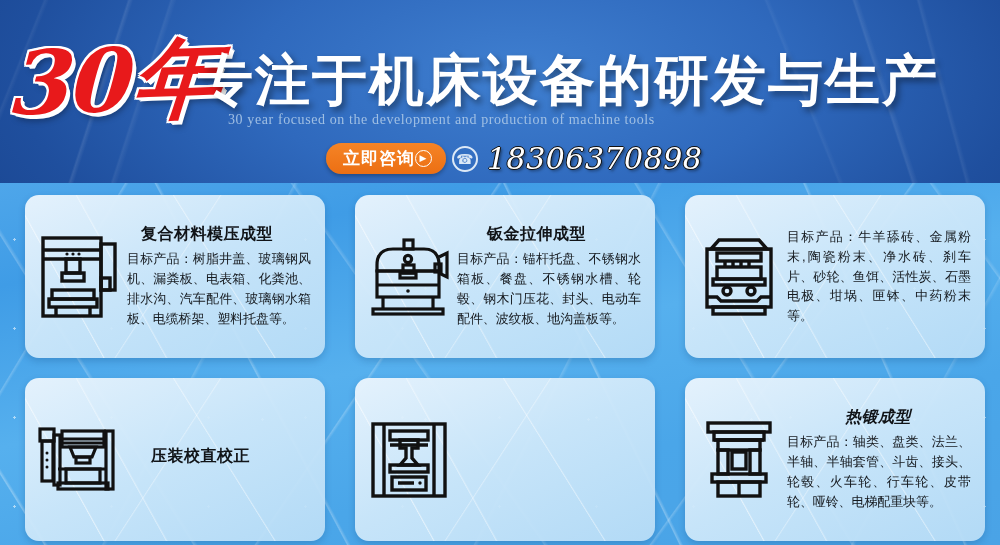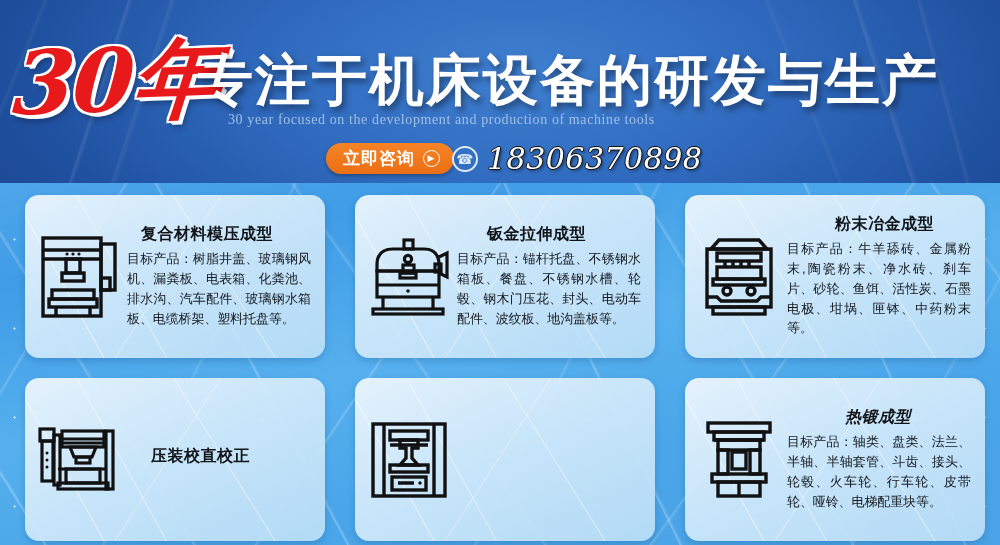--- a/index.html
+++ b/index.html
@@ -87,21 +87,21 @@
     height: 31px;
     padding: 0 14px 0 17px;
     border-radius: 16px;
     background: linear-gradient(180deg, #f58426 0%, #ec6f13 100%);
     color: #fff;
     font-size: 17px;
     font-weight: bold;
     letter-spacing: 1px;
     display: flex;
     align-items: center;
-    gap: 8px;
+    gap: 0;
     box-shadow: 0 2px 4px rgba(0,0,0,.3);
     cursor: pointer;
     white-space: nowrap;
   }
   #cta .arrow-circ {
     width: 17px; height: 17px;
     border: 1.6px solid #fff;
     border-radius: 50%;
     display: flex; align-items: center; justify-content: center;
     font-size: 9px; line-height: 1;
@@ -341,21 +341,20 @@
             <line x1="48" y1="26" x2="48" y2="32"></line>
             <rect x="16" y="32" width="44" height="12"></rect>
             <rect x="12" y="44" width="52" height="6"></rect>
             <circle cx="26" cy="56" r="4"></circle>
             <circle cx="50" cy="56" r="4"></circle>
             <path d="M6 62 L16 62 L20 66 L56 66 L60 62 L70 62"></path>
             <rect x="12" y="72" width="52" height="7"></rect>
           </svg>
         </div>
         <div class="card-text">
-          <div class="card-title ct-2">粉末冶金成型</div>
           <div class="card-desc">目标产品：牛羊舔砖、金属粉末,陶瓷粉末、净水砖、刹车片、砂轮、鱼饵、活性炭、石墨电极、坩埚、匣钵、中药粉末等。</div>
         </div>
       </div>
 
       <div class="card">
         <div class="card-sheen"></div>
         <div class="card-icon">
           <svg width="86" height="74" viewBox="0 0 86 74" fill="none" stroke="#111" stroke-width="3.2">
             <rect x="4" y="6" width="14" height="12"></rect>
             <rect x="6" y="18" width="11" height="40"></rect>

